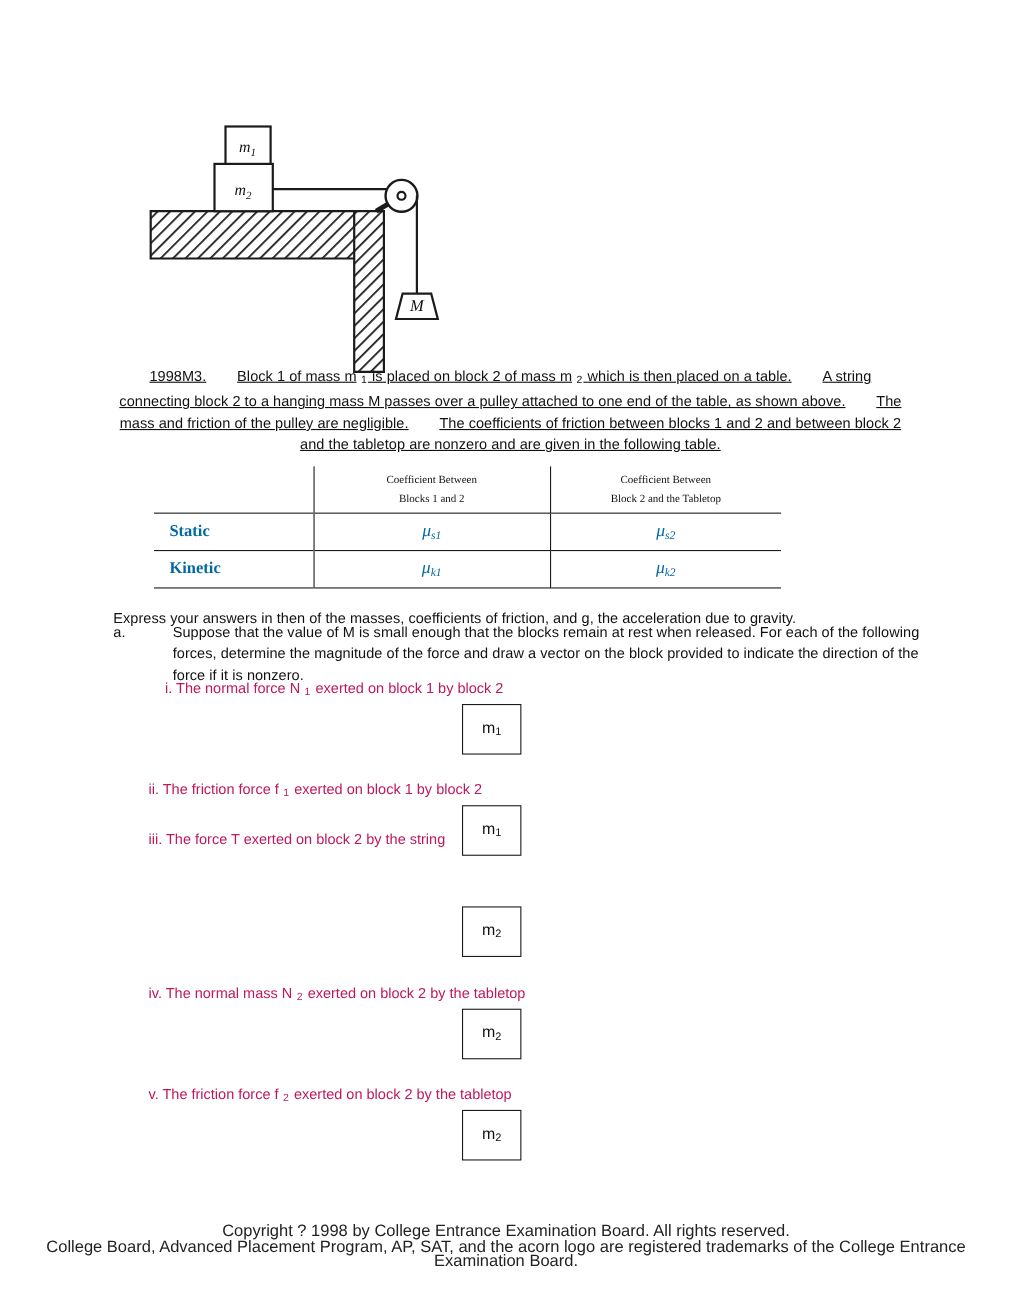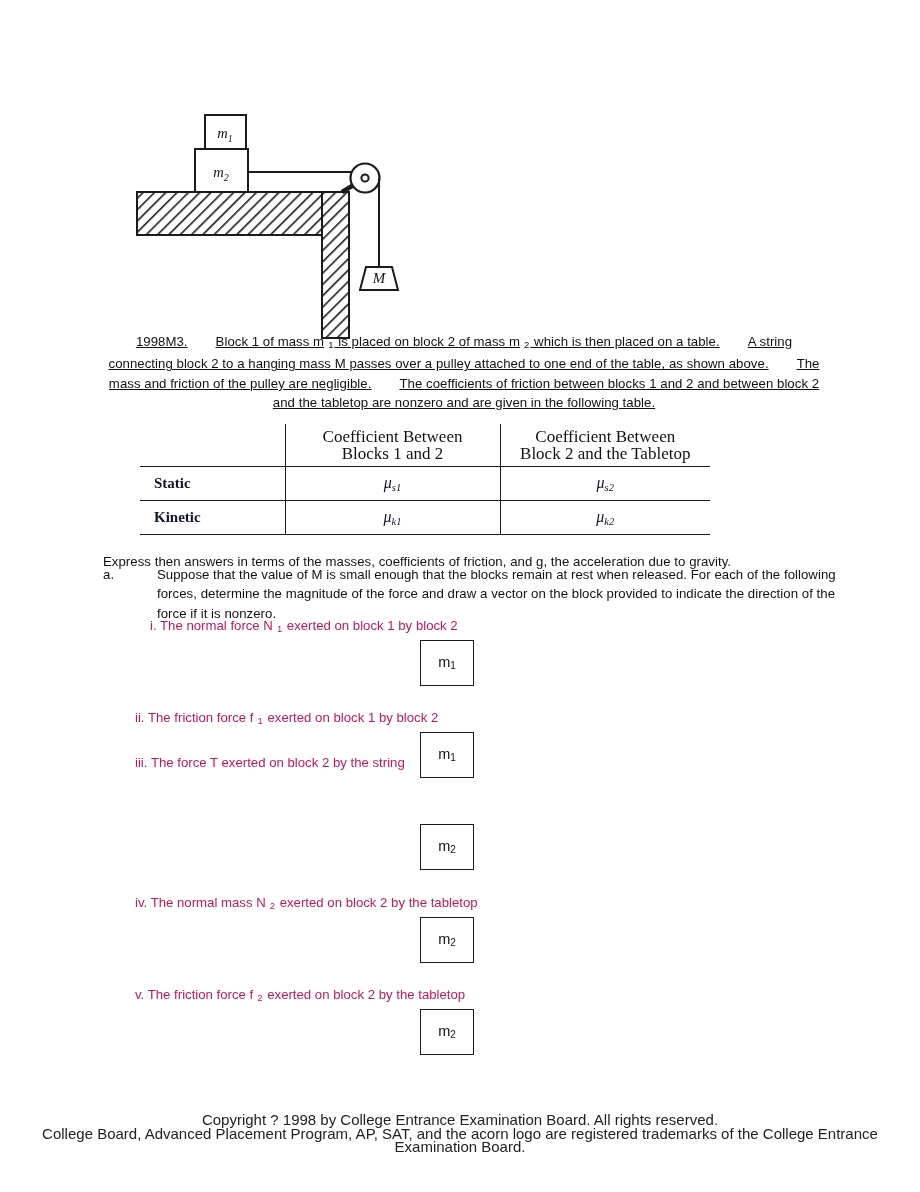--- a/index.html
+++ b/index.html
@@ -132,40 +132,40 @@
     margin: 0;
     vertical-align: middle;
     text-align: center;
   }
   .col-label { width: 145px; }
   .col-c1 { width: 215px; }
   .col-c2 { width: 210px; }
 
   .hdr-cell {
     height: 42px;
-    font-size: 17px;
+    font-size: 10px;
     line-height: 17px;
     font-weight: normal;
     color: #111;
     border-left: 1.7px solid #1b1b1b;
     padding-bottom: 3px;
   }
   .hdr-blank {
     height: 42px;
     border: none;
   }
   .rule-row td {
     height: 0;
     border-top: 1.7px solid #1b1b1b;
     padding: 0;
   }
   .data-row td {
     height: 33px;
     font-size: 15px;
-    color: #0f172a;
+    color: #0369a1;
   }
   .rowname {
     text-align: left !important;
     padding-left: 14px !important;
     font-weight: bold;
     font-size: 14.4px;
   }
   .vsep {
     border-left: 1.7px solid #1b1b1b;
   }
@@ -305,21 +305,21 @@
         </tr>
         <tr class="rule-row">
           <td></td>
           <td></td>
           <td></td>
         </tr>
       </tbody>
     </table>
   </div>
 
-  <div class="prose" id="express-line">Express then answers in terms of the masses, coefficients of friction, and g, the acceleration due to gravity.</div>
+  <div class="prose" id="express-line">Express your answers in then of the masses, coefficients of friction, and g, the acceleration due to gravity.</div>
 
   <div class="prose" id="part-a">
     <span class="a-label">a.</span>
     <span class="a-body">Suppose that the value of M is small enough that the blocks remain at rest when released. For each of the following forces, determine the magnitude of the force and draw a vector on the block provided to indicate the direction of the force if it is nonzero.</span>
   </div>
 
   <div class="item-text" style="left:150px; top:616px;">
     <span>i. The normal force N</span><span class="sub">1</span> <span>exerted on block 1 by block 2</span>
   </div>
   <div class="answer-box" style="left:420px; top:640px;">

